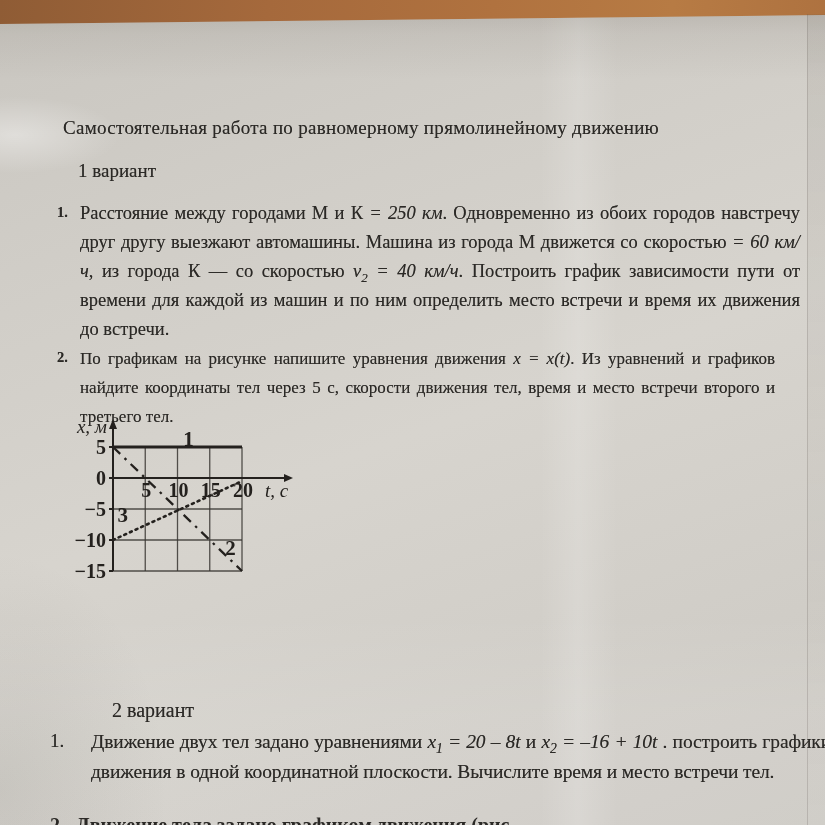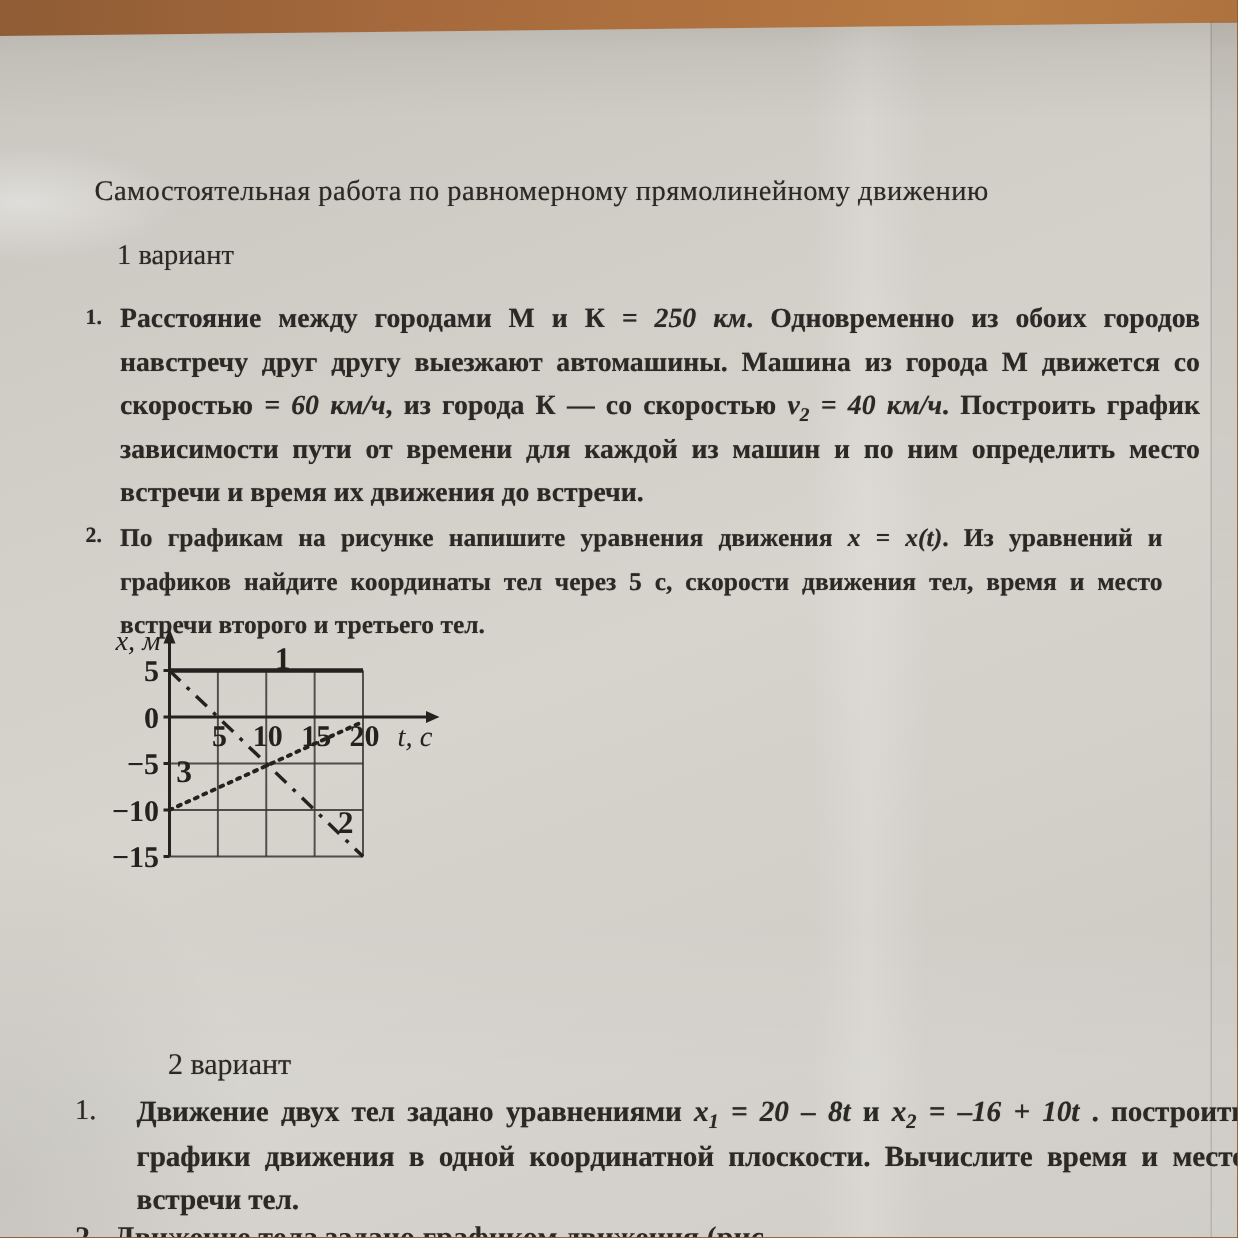--- a/index.html
+++ b/index.html
@@ -22,21 +22,21 @@
   #right-crease{
     position:absolute;left:807px;top:14px;width:18px;height:811px;
     border-left:1px solid rgba(95,88,80,.22);
     background:linear-gradient(180deg, rgba(85,78,70,.09), rgba(85,78,70,.03) 60%, rgba(0,0,0,0));
   }
   .txt{position:absolute;color:#2b2926;text-shadow:0 0 .6px rgba(43,41,38,.55);}
   #doc-title{left:63px;top:117px;font-size:19px;letter-spacing:.3px;}
   #v1-label{left:78px;top:160px;font-size:19px;}
   #v2-label{left:112px;top:699px;font-size:20px;text-align:right;}
   .pnum{position:absolute;font-weight:bold;}
-  .ptext{position:absolute;font-weight:bold;text-align:justify;}
+  .ptext{position:absolute;font-weight:normal;text-align:justify;}
   #p1-num{left:57px;top:204px;font-size:14.5px;}
   #p1-text{left:80px;top:199px;width:720px;font-size:18.5px;line-height:29px;}
   #p2-num{left:57px;top:349px;font-size:14.5px;}
   #p2-text{left:80px;top:344px;width:695px;font-size:17px;line-height:29px;}
   #v2p1-num{left:50px;top:730px;font-size:19px;font-weight:normal;}
   #v2p1-text{left:91px;top:727px;width:740px;font-size:19.5px;line-height:29.5px;letter-spacing:-.1px;}
   #partial-line{position:absolute;left:50px;top:814px;width:750px;height:11px;overflow:hidden;}
   #partial-line .inner{color:#2b2926;font-weight:bold;font-size:20px;white-space:nowrap;}
   #partial-line .inner .num{display:inline-block;width:26px;font-weight:bold;}
   .it{font-style:italic;}

